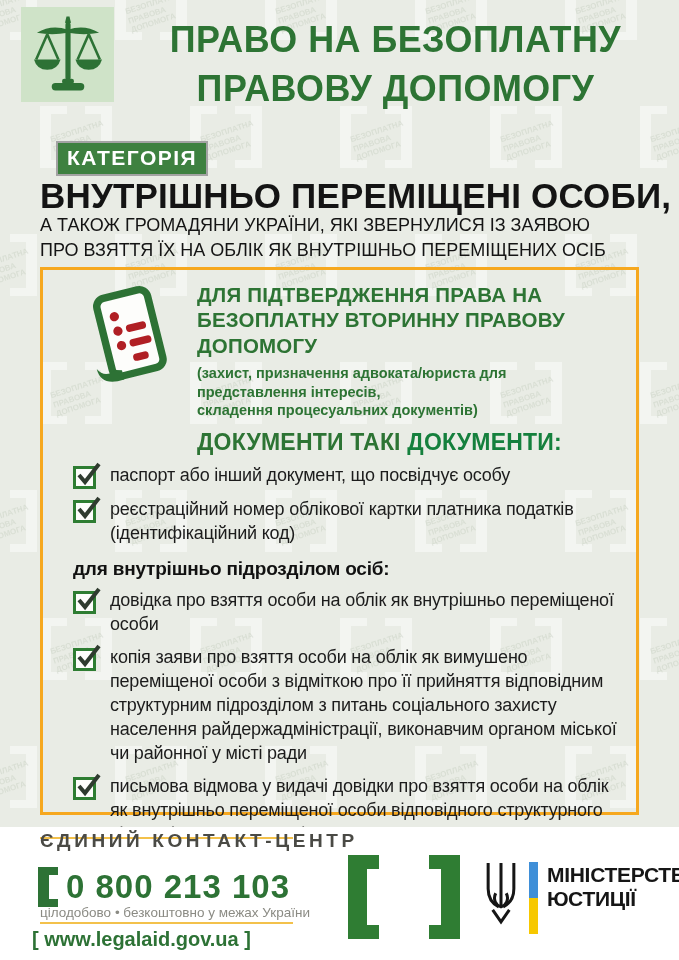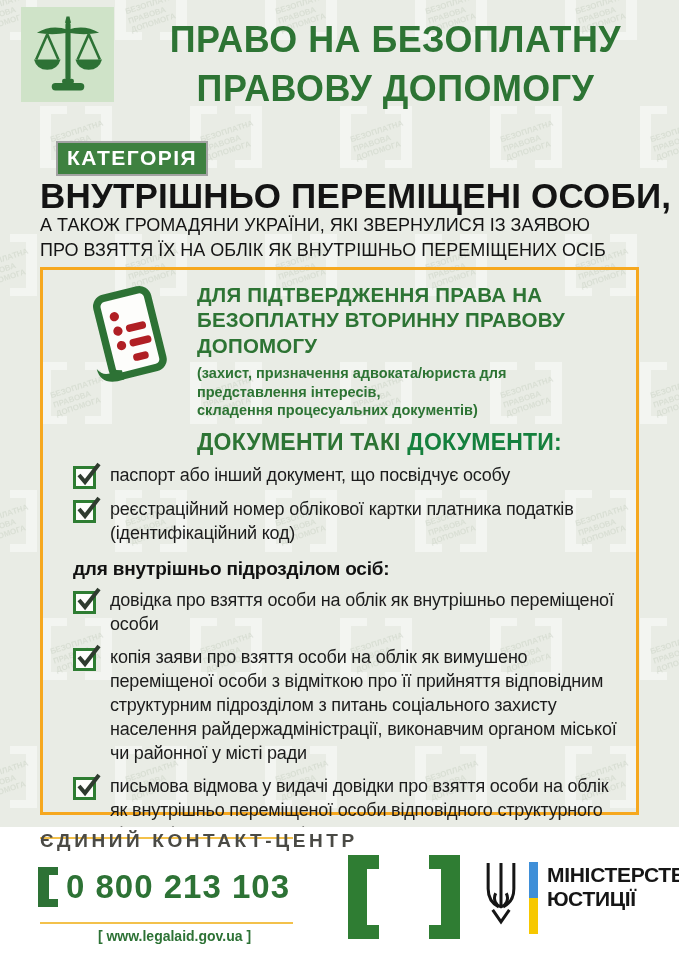--- a/index.html
+++ b/index.html
@@ -43,21 +43,21 @@
   
   .footer{position:absolute;left:0;top:827px;width:679px;height:133px;background:#ffffff;z-index:2;}
   .f-line{position:absolute;height:2px;background:#f3c14b;}
   .f-line1{left:40px;top:10px;width:253px;}
   .f-line2{left:40px;top:95px;width:253px;}
   .f-contact{position:absolute;left:40px;top:3px;font-size:19px;font-weight:700;letter-spacing:3.6px;color:#4a4a45;white-space:nowrap;}
   .f-phone{position:absolute;left:38px;top:40px;display:flex;align-items:center;}
   .f-bracket{width:9px;height:24px;border-left:11px solid #2d7235;border-top:8px solid #2d7235;border-bottom:8px solid #2d7235;margin-right:8px;}
   .f-number{color:#2d7235;font-size:33px;font-weight:800;letter-spacing:1px;white-space:nowrap;}
   .f-note{position:absolute;left:40px;top:78px;font-size:13.5px;color:#8b8b84;white-space:nowrap;}
-  .f-site{position:absolute;left:48px;top:101px;width:253px;text-align:center;color:#2d7235;font-size:14px;font-weight:800;white-space:nowrap;}
+  .f-site{position:absolute;left:32px;top:101px;width:253px;text-align:left;color:#2d7235;font-size:20px;font-weight:800;white-space:nowrap;}
   
   .bpd{position:absolute;left:348px;top:28px;width:112px;height:84px;}
   .bpd-bl{position:absolute;left:0;top:0;height:56px;width:12px;
     border-left:19px solid #2f7d33;border-top:14px solid #2f7d33;border-bottom:14px solid #2f7d33;}
   .bpd-br{position:absolute;right:0;top:0;height:56px;width:12px;
     border-right:19px solid #2f7d33;border-top:14px solid #2f7d33;border-bottom:14px solid #2f7d33;}
   .bpd-t{position:absolute;left:25px;top:19px;font-size:11px;font-weight:800;color:#131313;line-height:1.35;letter-spacing:.3px;}
   
   .minjust{position:absolute;left:482px;top:33px;display:flex;gap:9px;align-items:flex-start;}
   .mj-bar{width:9px;height:72px;margin-top:2px;background:linear-gradient(to bottom,#3f8fd8 0 50%,#f7c800 50% 100%);}
@@ -342,20 +342,21 @@
     </div>
   </div>
 
   <div class="footer">
     <div class="f-line f-line1"></div>
     <div class="f-contact">ЄДИНИЙ КОНТАКТ-ЦЕНТР</div>
     <div class="f-phone">
       <span class="f-bracket"></span>
       <span class="f-number">0 800 213 103</span>
     </div>
+    <div class="f-note">цілодобово • безкоштовно у межах України</div>
     <div class="f-line f-line2"></div>
     <div class="f-site">[ www.legalaid.gov.ua ]</div>
 
     <div class="bpd">
       <div class="bpd-bl"></div>
       <div class="bpd-br"></div>
     </div>
 
     <div class="minjust">
       <svg width="38" height="68" viewBox="0 0 50 90">

